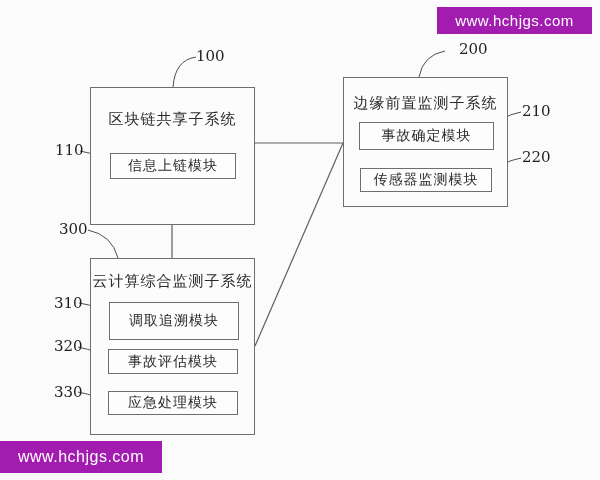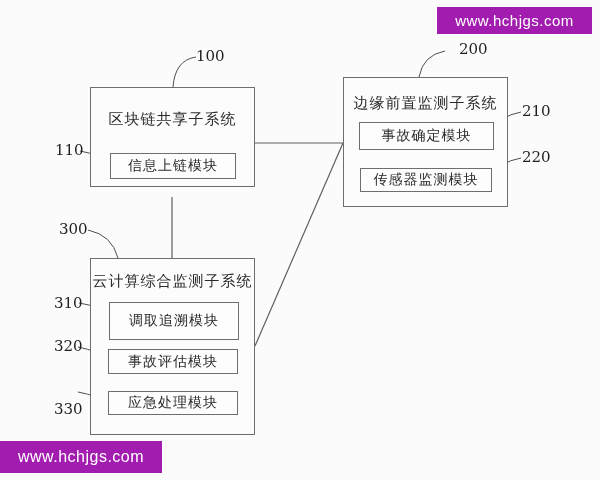--- a/index.html
+++ b/index.html
@@ -83,21 +83,21 @@
       <path d="M445,51 Q423,55 419,77"></path>
       <path d="M521,112 Q499,116 490,133"></path>
       <path d="M521,158 Q499,162 491,177"></path>
       <path d="M88,230 Q112,235 118,258"></path>
       <path d="M79,303 Q100,306 108,316"></path>
       <path d="M78,347 Q99,351 107,360"></path>
       <path d="M78,392 Q99,396 107,403"></path>
     </g>
   </svg>
 
-  <div class="block" style="left:90px; top:87px; width:165px; height:100px;">
+  <div class="block" style="left:90px; top:87px; width:165px; height:138px;">
     <div class="block-title" style="top:22px;">区块链共享子系统</div>
     <div class="module" style="left:19px; top:65px; width:126px; height:26px;">信息上链模块</div>
   </div>
 
   <div class="block" style="left:343px; top:77px; width:165px; height:130px;">
     <div class="block-title" style="top:16px;">边缘前置监测子系统</div>
     <div class="module" style="left:15px; top:44px; width:135px; height:28px;">事故确定模块</div>
     <div class="module" style="left:16px; top:90px; width:132px; height:24px;">传感器监测模块</div>
   </div>
 
@@ -109,18 +109,18 @@
   </div>
 
   <span class="ref" style="left:196px; top:47px;">100</span>
   <span class="ref" style="left:55px; top:141px;">110</span>
   <span class="ref" style="left:447px; top:40px;margin-left:12px;">200</span>
   <span class="ref" style="left:522px; top:102px;">210</span>
   <span class="ref" style="left:522px; top:148px;">220</span>
   <span class="ref" style="left:59px; top:220px;">300</span>
   <span class="ref" style="left:54px; top:294px;text-align:center;">310</span>
   <span class="ref" style="left:54px; top:337px;">320</span>
-  <span class="ref" style="left:54px; top:400px;">330</span>
+  <span class="ref" style="left:54px; top:383px;">330</span>
 
   <div class="watermark wm-top-right">www.hchjgs.com</div>
   <div class="watermark wm-bottom-left">www.hchjgs.com</div>
 
 </div>
 
 </body></html>

